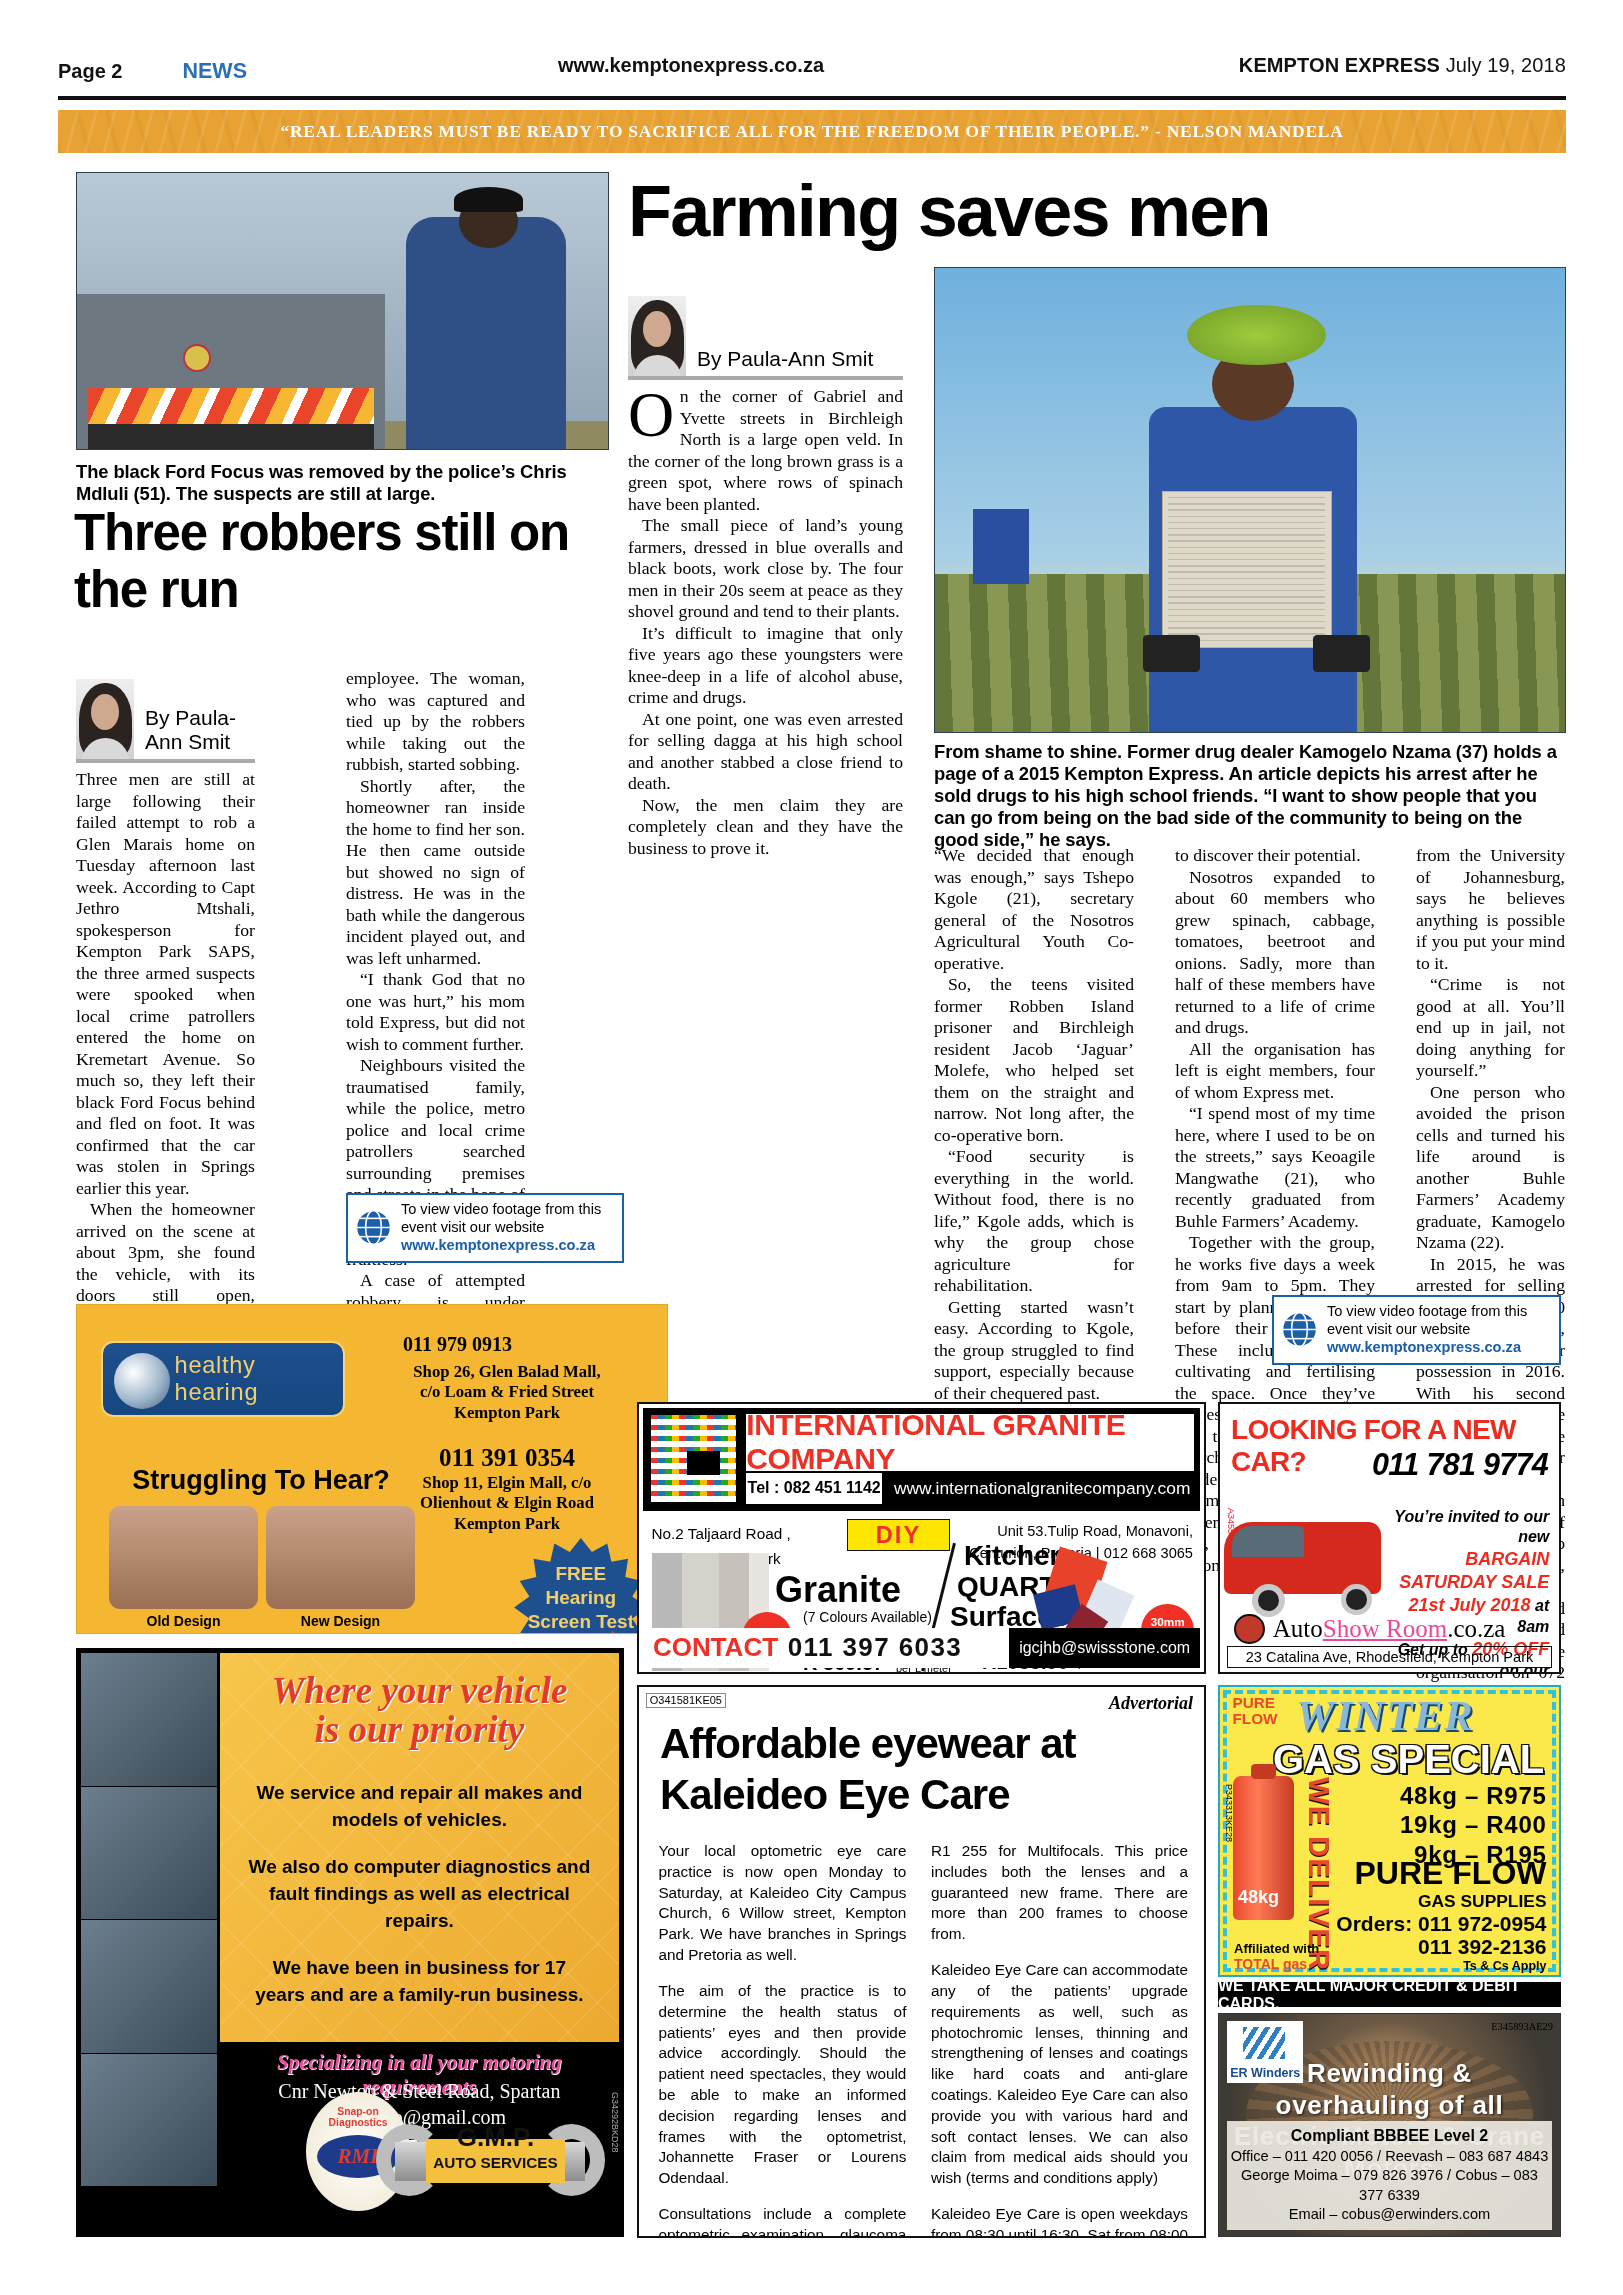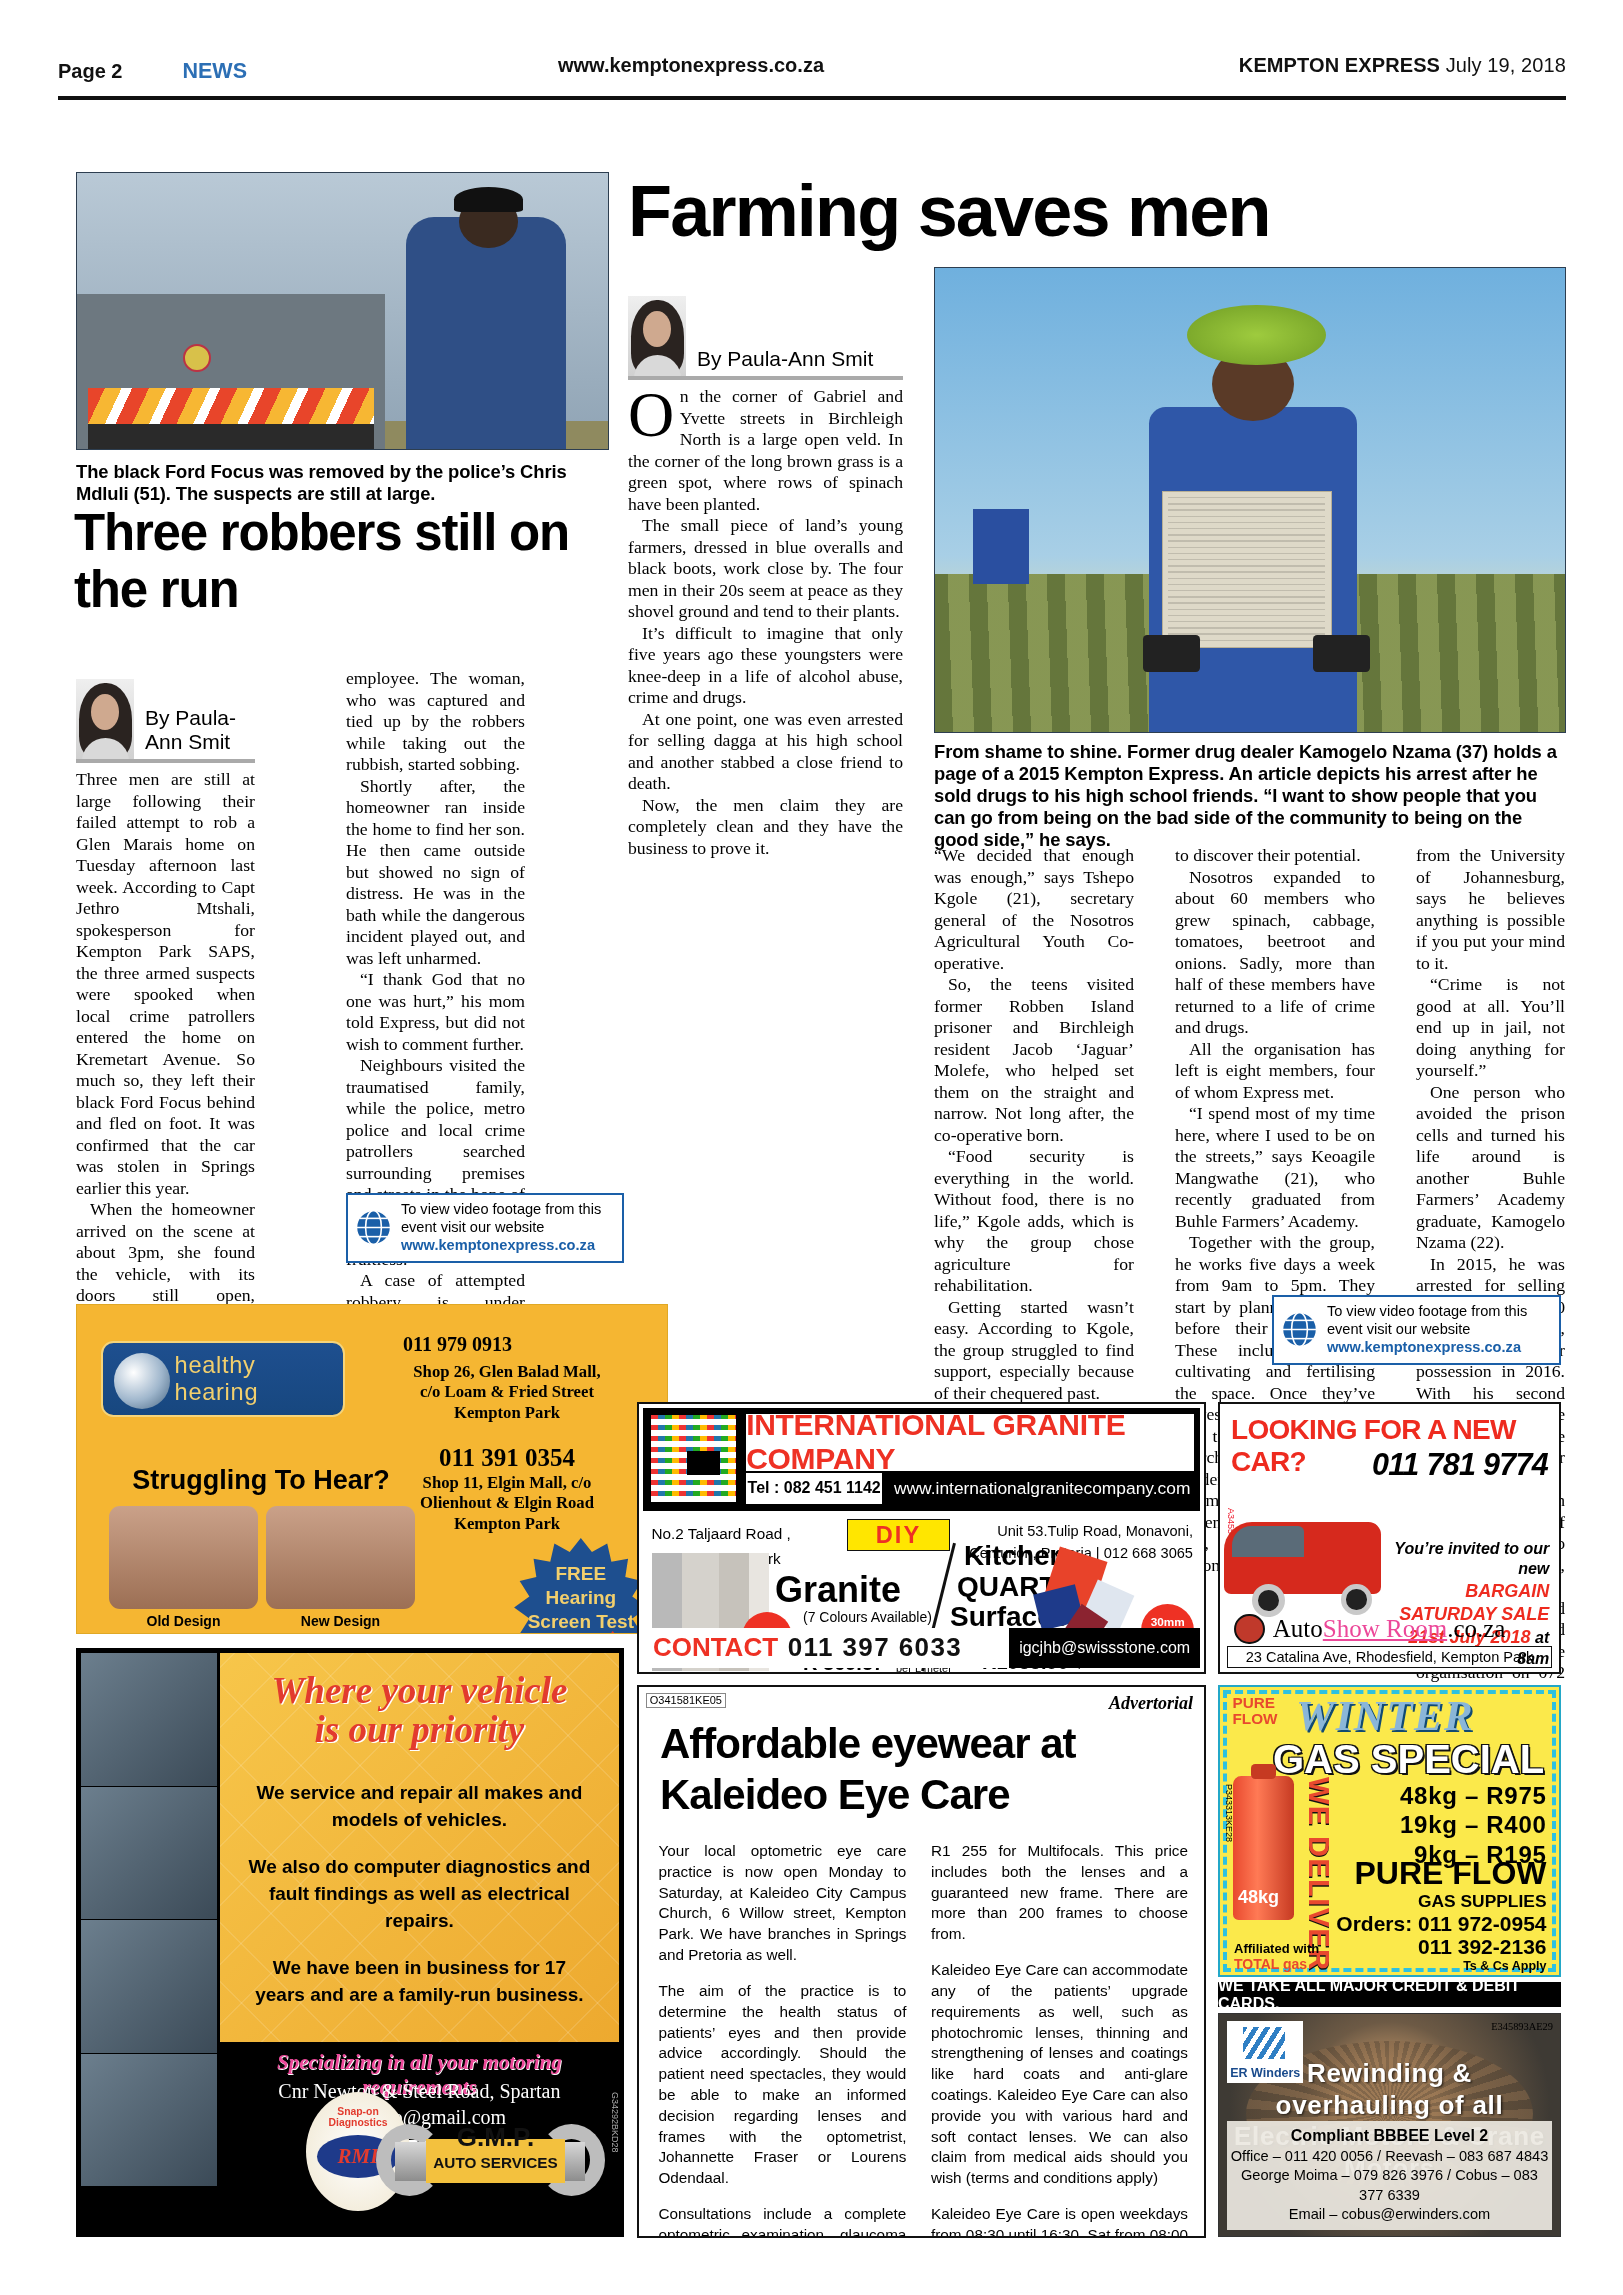--- a/index.html
+++ b/index.html
@@ -276,21 +276,21 @@
   .car-img { position:absolute; left:4.2px; top:97px; width:160px; height:132px; }
   .car-body{ position:absolute; left:0; top:21px; width:157px; height:72px; background:#d6291d;
      border-radius:28px 12.5px 7px 7px; }
   .car-win { position:absolute; left:8.3px; top:25px; width:72px; height:30.5px; background:#5a6b78; border-radius:19.4px 5.6px 0 0;}
   .car-w1  { position:absolute; left:28px; top:83px; width:33px; height:33px; border-radius:50%;
      background:#222; border:6.2px solid #c9c9c9; }
   .car-w2  { position:absolute; left:117px; top:83px; width:30.5px; height:30.5px; border-radius:50%;
      background:#222; border:5.6px solid #c9c9c9; }
   .car-lines{ position:absolute; left:169px; top:103px; right:9.7px; text-align:right;
      font-family:"Liberation Sans",sans-serif; font-weight:700; font-style:italic;
-     font-size:16px; line-height:1.28;margin-top:32px; }
+     font-size:16px; line-height:1.28; }
   .car-lines .red { color:#ee2b1f; font-size:18px; }
   .car-lines .big { color:#ee2b1f; font-size:18px; }
   .car-brand{ position:absolute; left:14px; bottom:28px; right:9.7px; display:flex; align-items:center;
      font-family:"Liberation Serif",serif; font-size:25px; }
   .car-brand .asr{ width:30.5px; height:30.5px; border-radius:50%; background:#c0392b; border:2.1px solid #111; margin-right:8.3px;}
   .car-brand .red{ color:#ec4899;text-decoration:underline; }
   .car-addr{ position:absolute; left:7px; bottom:4.2px; right:7px; text-align:center; border:1.4px solid #111;
      font-family:"Liberation Sans",sans-serif; font-size:14.6px; padding:2.1px 0; }
   .car-code{ position:absolute; left:5.6px; top:104px; writing-mode:vertical-rl; color:#e23; font-size:9px;
      font-family:"Liberation Sans",sans-serif; }
@@ -378,20 +378,23 @@
     <span class="mh-page">Page 2</span>
     <span class="mh-news">NEWS</span>
     <span class="mh-url">www.kemptonexpress.co.za</span>
     <span class="mh-right">
       <span>KEMPTON EXPRESS</span>
       <span class="date">July 19, 2018</span>
     </span>
   </div>
   <div class="mh-rule"></div>
 
+  <div class="quotebar">
+    <span>“REAL LEADERS MUST BE READY TO SACRIFICE ALL FOR THE FREEDOM OF THEIR PEOPLE.” - NELSON MANDELA</span>
+  </div>
 
   <div class="photo" id="carPhoto">
     <div class="sky"></div>
     <div class="grass"></div>
     <div class="truckBody"></div>
     <div class="stripes"></div>
     <div class="stripes2"></div>
     <div class="signpost"></div>
     <div class="manJ"></div>
     <div class="manHead"></div>

